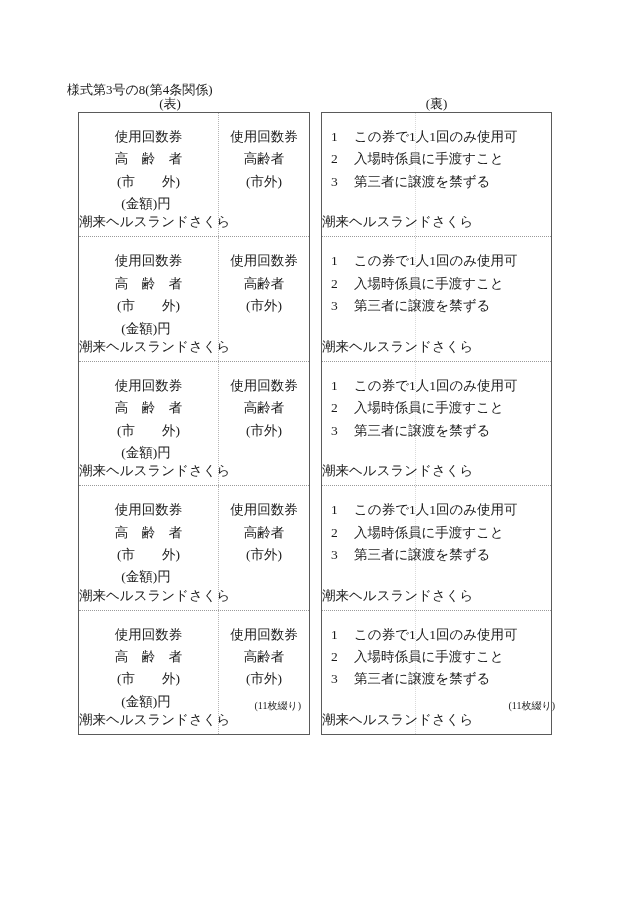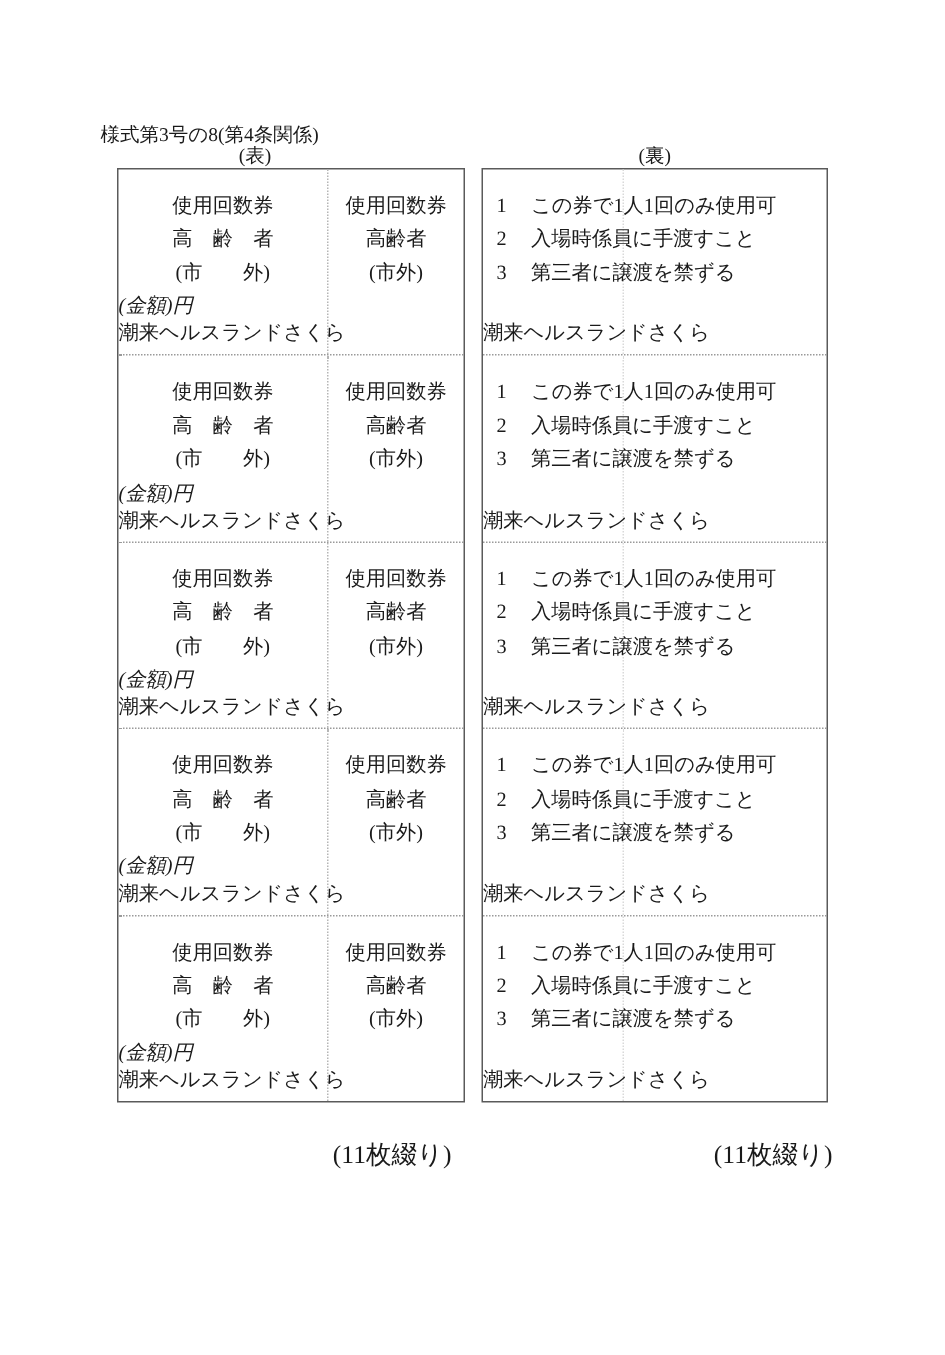--- a/index.html
+++ b/index.html
@@ -84,23 +84,22 @@
     right: 0;
     top: 13px;
   }
   .row {
     height: 22.4px;
     line-height: 22.4px;
     text-align: center;
     white-space: nowrap;
   }
   .row.amount {
-    text-align: left;
+    text-align: center;
     padding-right: 5px;
-    font-style: italic;
   }
   .facility {
     position: absolute;
     left: 0;
     right: 0;
     bottom: 5px;
     height: 18px;
     line-height: 18px;
     text-align: left;
     white-space: nowrap;
@@ -126,22 +125,22 @@
     line-height: 22.4px;
     padding-left: 9px;
     white-space: nowrap;
   }
   .rule-num {
     flex: none;
     width: 23px;
   }
   .footer-note {
     position: absolute;
-    top: 758px;
-    font-size: 17px;
+    top: 699px;
+    font-size: 10px;
     text-align: right;
     white-space: nowrap;
   }
   .footer-front { left: 78px;  width: 232px; padding-right: 9px; box-sizing: border-box; }
   .footer-back  { left: 321px; width: 234px; }
 </style>
 </head>
 <body>
 
 <div class="sheet">

